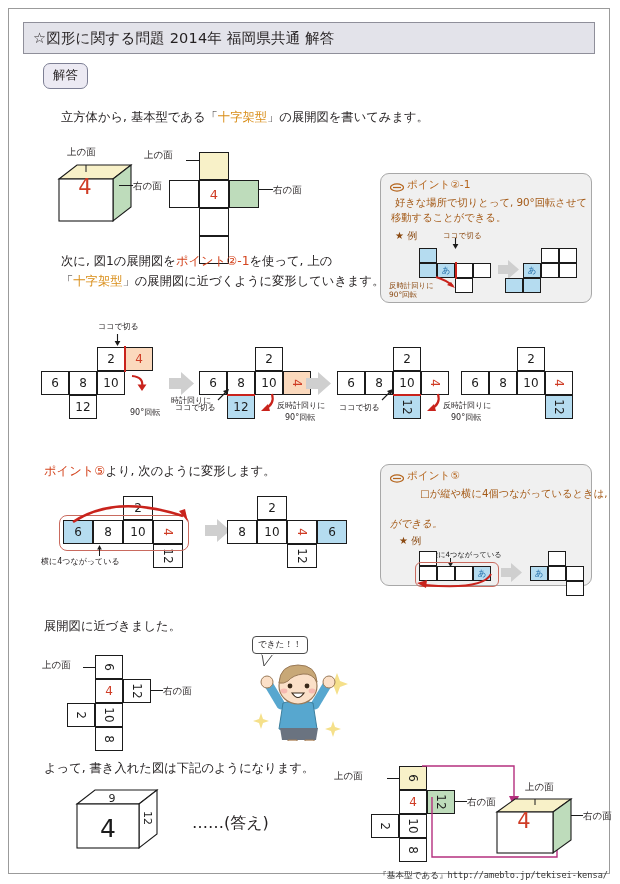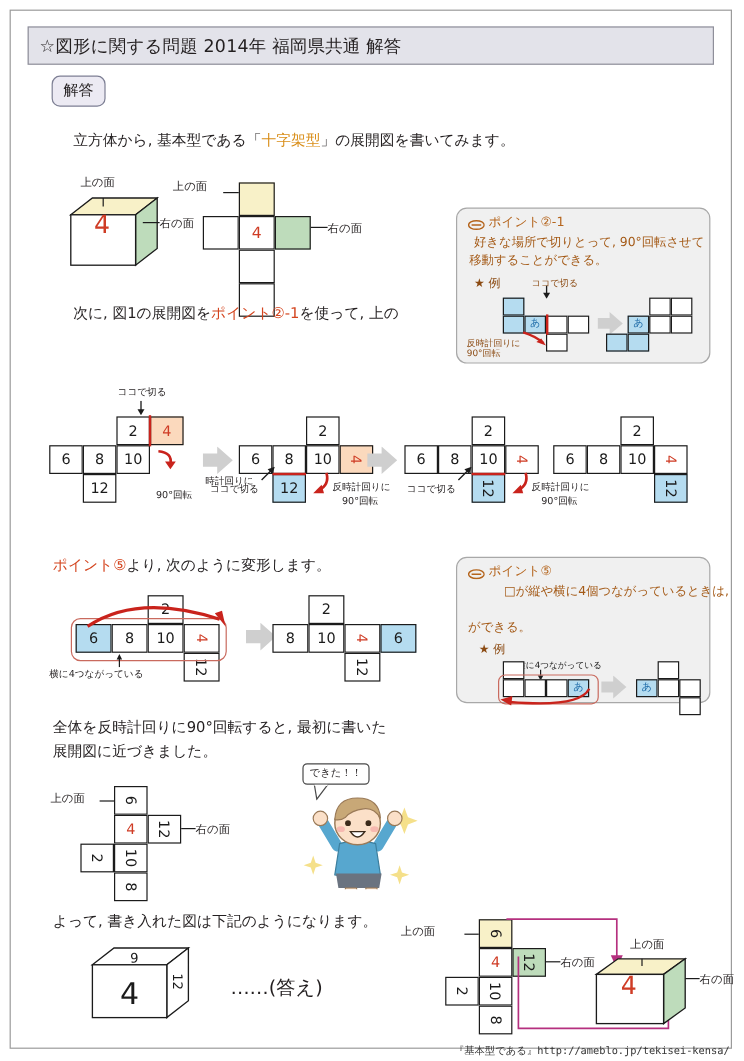--- a/index.html
+++ b/index.html
@@ -119,20 +119,23 @@
     <div class="cell" style="left:190px;top:227px;width:30px;height:28px;"></div>
   </div>
   <div class="lbl" style="left:135px;top:140px;">上の面</div>
   <div style="position:absolute;left:177px;top:151px;width:13px;height:1px;background:#1b1b1b;"></div>
   <div style="position:absolute;left:250px;top:180px;width:14px;height:1px;background:#1b1b1b;"></div>
   <div class="lbl" style="left:264px;top:175px;">右の面</div>
 
   <div class="txt" style="left:52px;top:243px;text-align:right;">
     <span>次に, 図1の展開図を</span><span class="rd">ポイント②-1</span><span>を使って, 上の</span>
   </div>
+  <div class="txt" style="left:52px;top:263px;">
+    <span>「</span><span class="or">十字架型</span><span>」の展開図に近づくように変形していきます。</span>
+  </div>
 
   <div class="pbox" style="left:371px;top:164px;width:212px;height:130px;">
     <svg style="position:absolute;left:9px;top:9px;" width="14" height="9">
       <ellipse cx="7" cy="4.5" rx="6.5" ry="3.6" fill="none" stroke="#b5651d" stroke-width="1.2"></ellipse>
       <line x1="3" y1="4.5" x2="11" y2="4.5" stroke="#b5651d" stroke-width="1.2"></line>
     </svg>
     <div class="ph" style="left:26px;top:4px;">ポイント②-1</div>
     <div class="pt" style="left:14px;top:21px;">好きな場所で切りとって, 90°回転させて</div>
     <div class="pt" style="left:10px;top:36px;">移動することができる。</div>
     <div class="ex" style="left:14px;top:55px;">★ 例</div>
@@ -310,21 +313,21 @@
     <span class="rd">ポイント⑤</span><span>より, 次のように変形します。</span>
   </div>
 
   <div class="pbox" style="left:371px;top:455px;width:212px;height:122px;">
     <svg style="position:absolute;left:9px;top:9px;" width="14" height="9">
       <ellipse cx="7" cy="4.5" rx="6.5" ry="3.6" fill="none" stroke="#b5651d" stroke-width="1.2"></ellipse>
       <line x1="3" y1="4.5" x2="11" y2="4.5" stroke="#b5651d" stroke-width="1.2"></line>
     </svg>
     <div class="ph" style="left:26px;top:4px;">ポイント⑤</div>
     <div class="pt" style="left:16px;top:21px;margin-left:23px;">□が縦や横に4個つながっているときは,</div>
-    <div class="pt" style="left:9px;top:51px;">ができる。</div>
+    <div class="pt" style="left:9px;top:51px;font-style:italic;">ができる。</div>
     <div class="ex" style="left:18px;top:69px;">★ 例</div>
 
     <div class="tiny2" style="position:absolute;left:50px;top:85px;color:#1b1b1b;">横に4つながっている</div>
     <svg style="position:absolute;left:65px;top:93px;" width="9" height="9">
       <line x1="4.5" y1="0" x2="4.5" y2="5" stroke="#1b1b1b" stroke-width="1"></line>
       <polygon points="4.5,9 2.2,5 6.8,5" fill="#1b1b1b"></polygon>
     </svg>
 
     <div class="ex-cell" style="left:38px;top:86px;width:18px;height:15px;"></div>
     <div class="ex-cell" style="left:38px;top:101px;width:18px;height:15px;"></div>
@@ -401,21 +404,20 @@
         <span class="num red">4</span>
       </div>
     <div class="cell b" style="left:308px;top:511px;width:30px;height:24px;">
         <span class="num">6</span>
       </div>
     <div class="cell r90" style="left:278px;top:535px;width:30px;height:24px;">
         <span class="num">12</span>
       </div>
   </div>
 
-  <div class="txt" style="left:35px;top:588px;">全体を反時計回りに90°回転すると, 最初に書いた</div>
   <div class="txt" style="left:35px;top:608px;">展開図に近づきました。</div>
 
   <div>
     <div class="cell r90" style="left:86px;top:646px;width:28px;height:24px;">
         <span class="num">6</span>
       </div>
     <div class="cell" style="left:86px;top:670px;width:28px;height:24px;">
         <span class="num red">4</span>
       </div>
     <div class="cell r90" style="left:114px;top:670px;width:28px;height:24px;">

